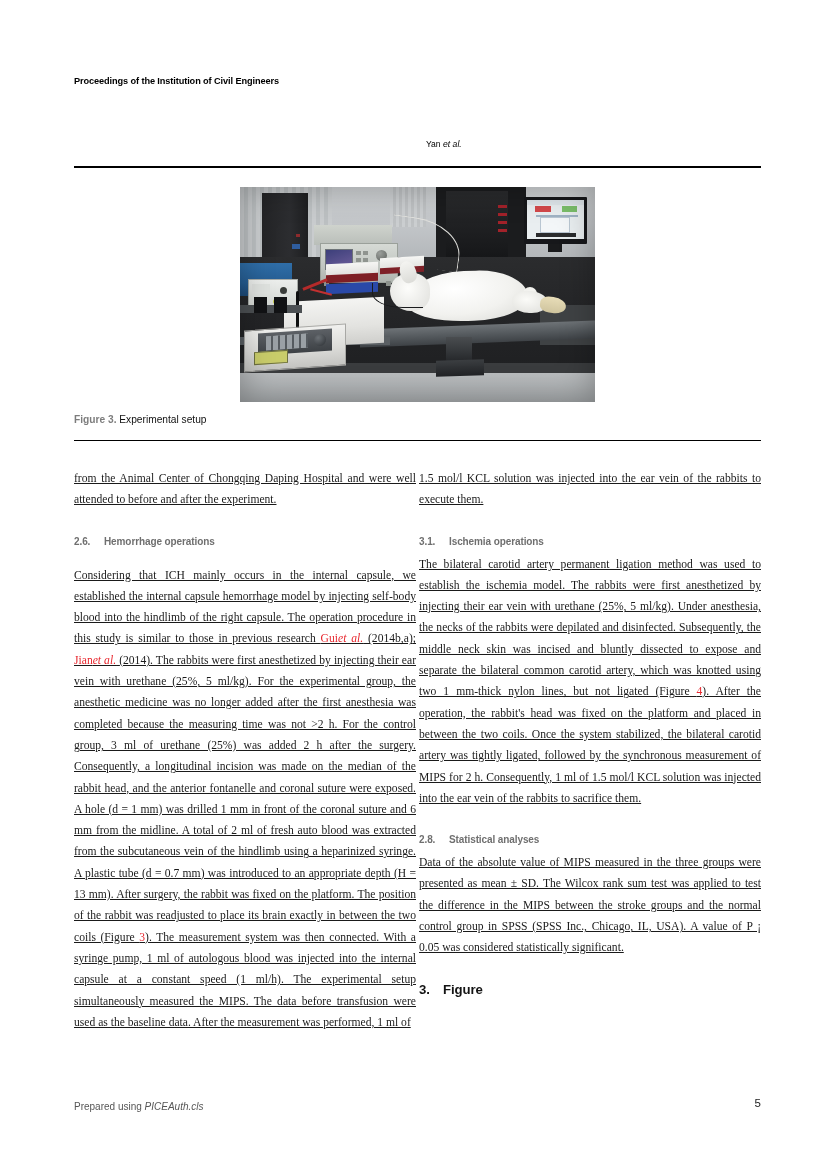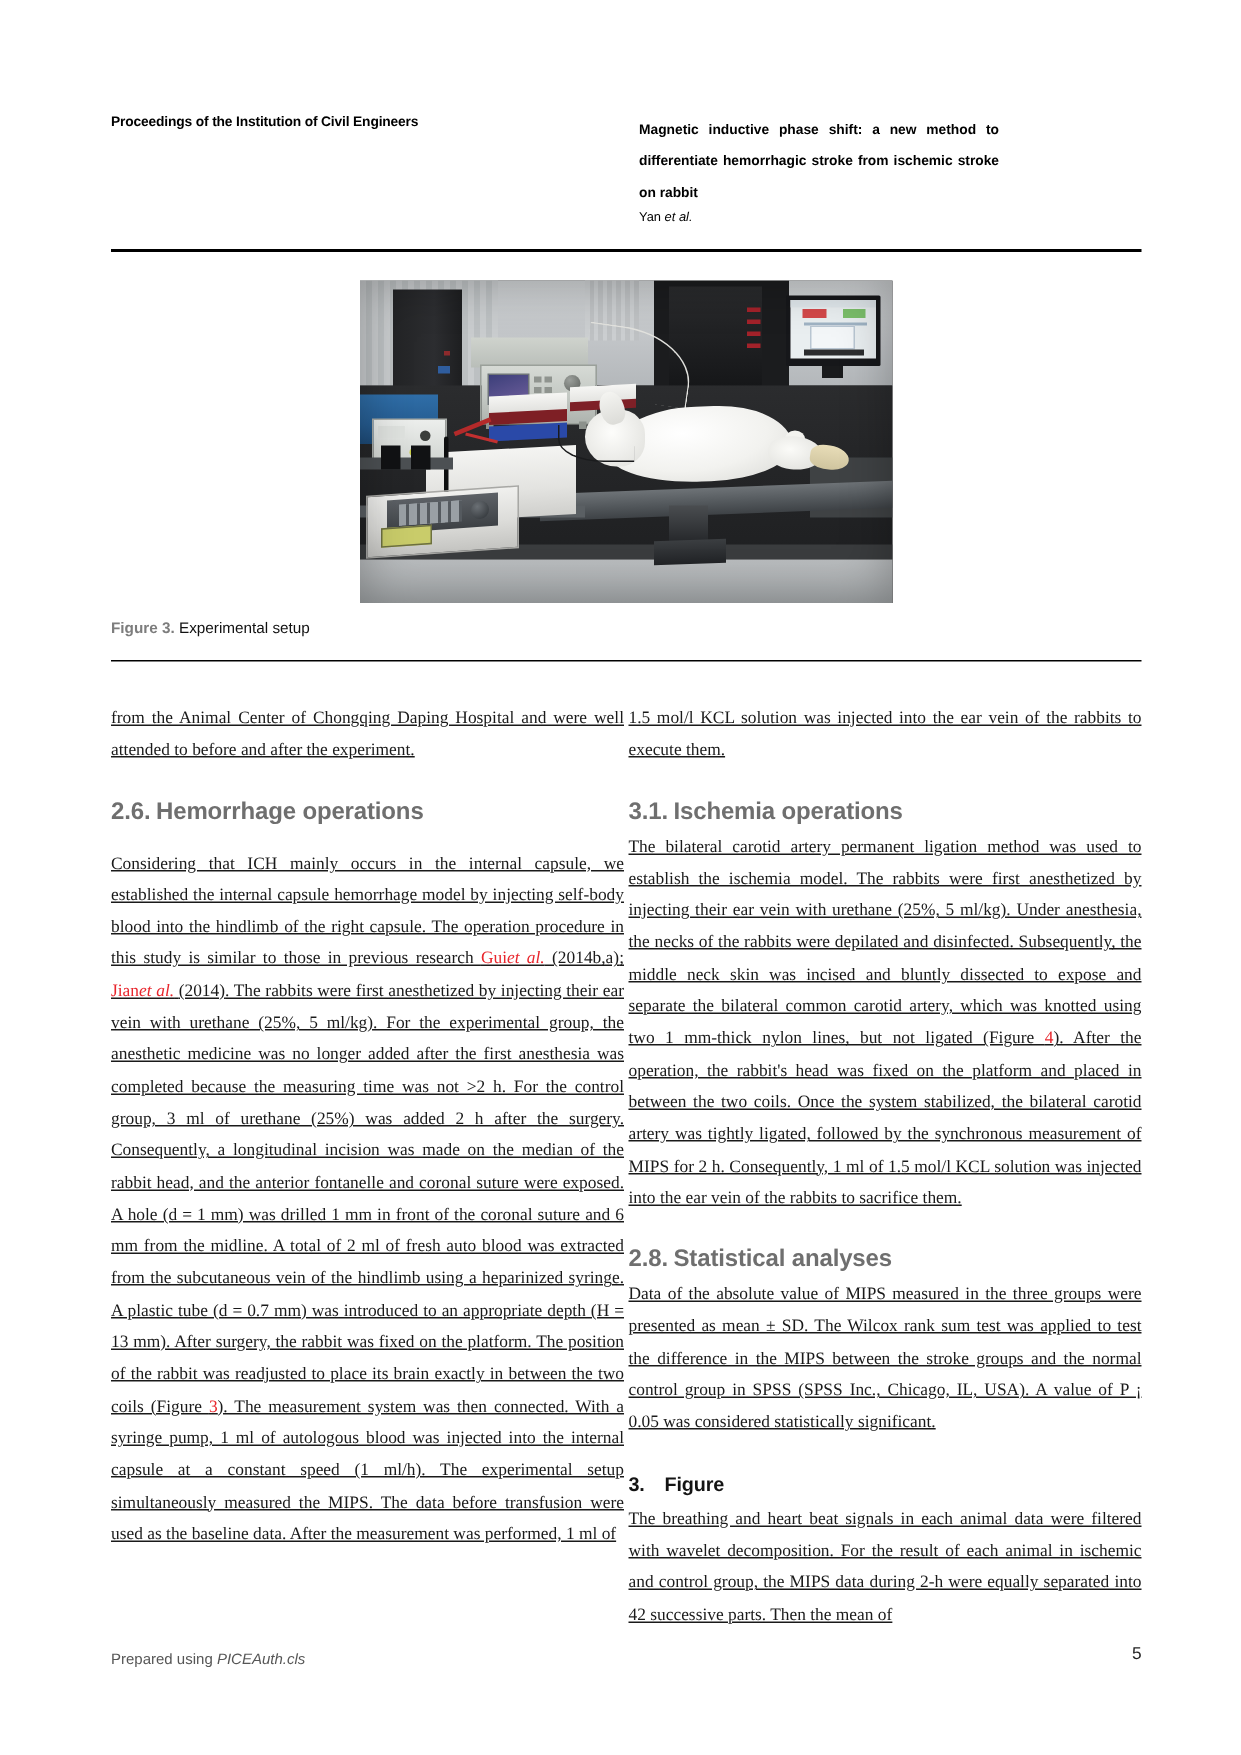--- a/index.html
+++ b/index.html
@@ -429,21 +429,21 @@
   .col-left  { left: 70px; }
   .col-right { left: 415px; }
 
   p { margin: 0; }
   p.para { text-indent: 0; margin-bottom: 0; text-decoration: underline; }
   .gap { height: 21px; }
   .gap-sm { height: 11px; }
 
   h2.sec {
     font-family: "Liberation Sans", sans-serif;
-    font-size: 16px;
+    font-size: 10px;
     font-weight: bold;
     color: #6f6f6f;
     margin: 0 0 3px 0;
     line-height: 19px;
     letter-spacing: -0.1px;
   }
   h2.sec .num { display: inline-block; min-width: 30px; }
   h2.sec.major {
     color: #141414;
     font-size: 13.2px;
@@ -474,21 +474,20 @@
     color: #222;
   }
 </style>
 </head>
 <body>
 
 <div class="page">
 
   <div class="header">
     <div class="journal-name">Proceedings of the Institution of Civil Engineers</div>
-    <div class="article-title">Magnetic inductive phase shift: a new method to differentiate hemorrhagic stroke from ischemic stroke on rabbit</div>
     <div class="article-authors">
       <span>Yan </span><i>et al.</i>
     </div>
   </div>
   <div class="rule-thick"></div>
 
   <div class="figure-wrap">
     <div class="photo">
       <div class="ph-wall"></div>
       <div class="ph-curtain"></div>
@@ -620,21 +619,20 @@
     </h2>
 
     <p class="para">Data of the absolute value of MIPS measured in the three groups were presented as mean ± SD. The Wilcox rank sum test was applied to test the difference in the MIPS between the stroke groups and the normal control group in SPSS (SPSS Inc., Chicago, IL, USA). A value of P ¡ 0.05 was considered statistically significant.</p>
 
     <div class="gap"></div>
 
     <h2 class="sec major">
       <span class="num">3.</span><span>Figure</span>
     </h2>
 
-    <p class="para">The breathing and heart beat signals in each animal data were filtered with wavelet decomposition. For the result of each animal in ischemic and control group, the MIPS data during 2-h were equally separated into 42 successive parts. Then the mean of</p>
   </div>
 
   <div class="footer-left">
     <span>Prepared using </span><span class="ital">PICEAuth.cls</span>
   </div>
   <div class="footer-page">5</div>
 
 </div>
 
 </body></html>

